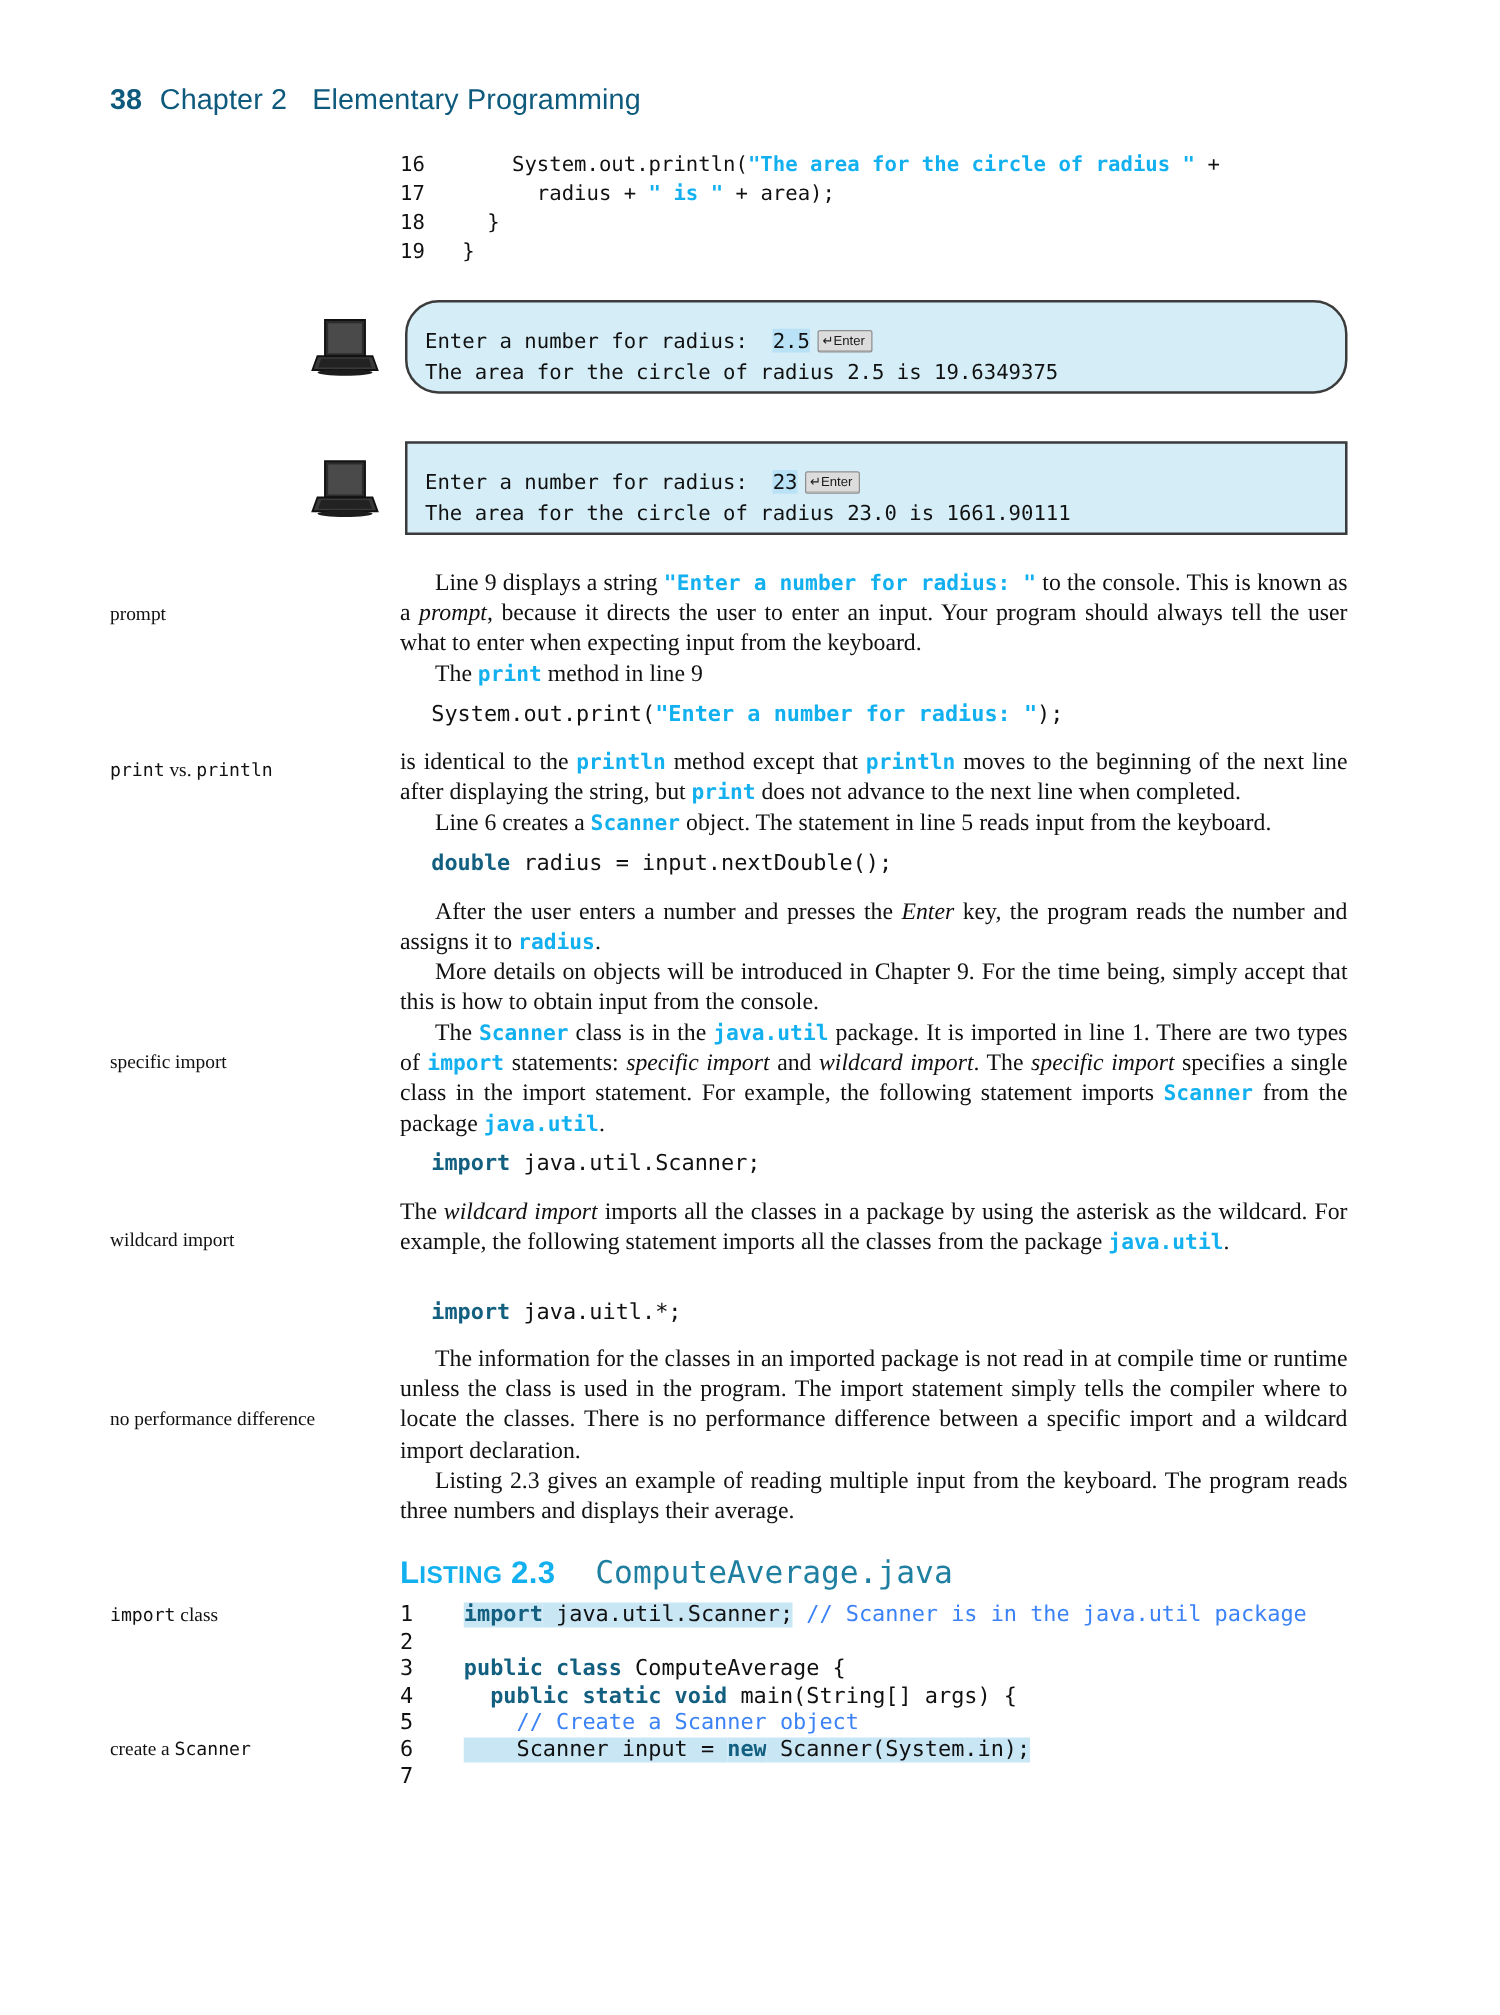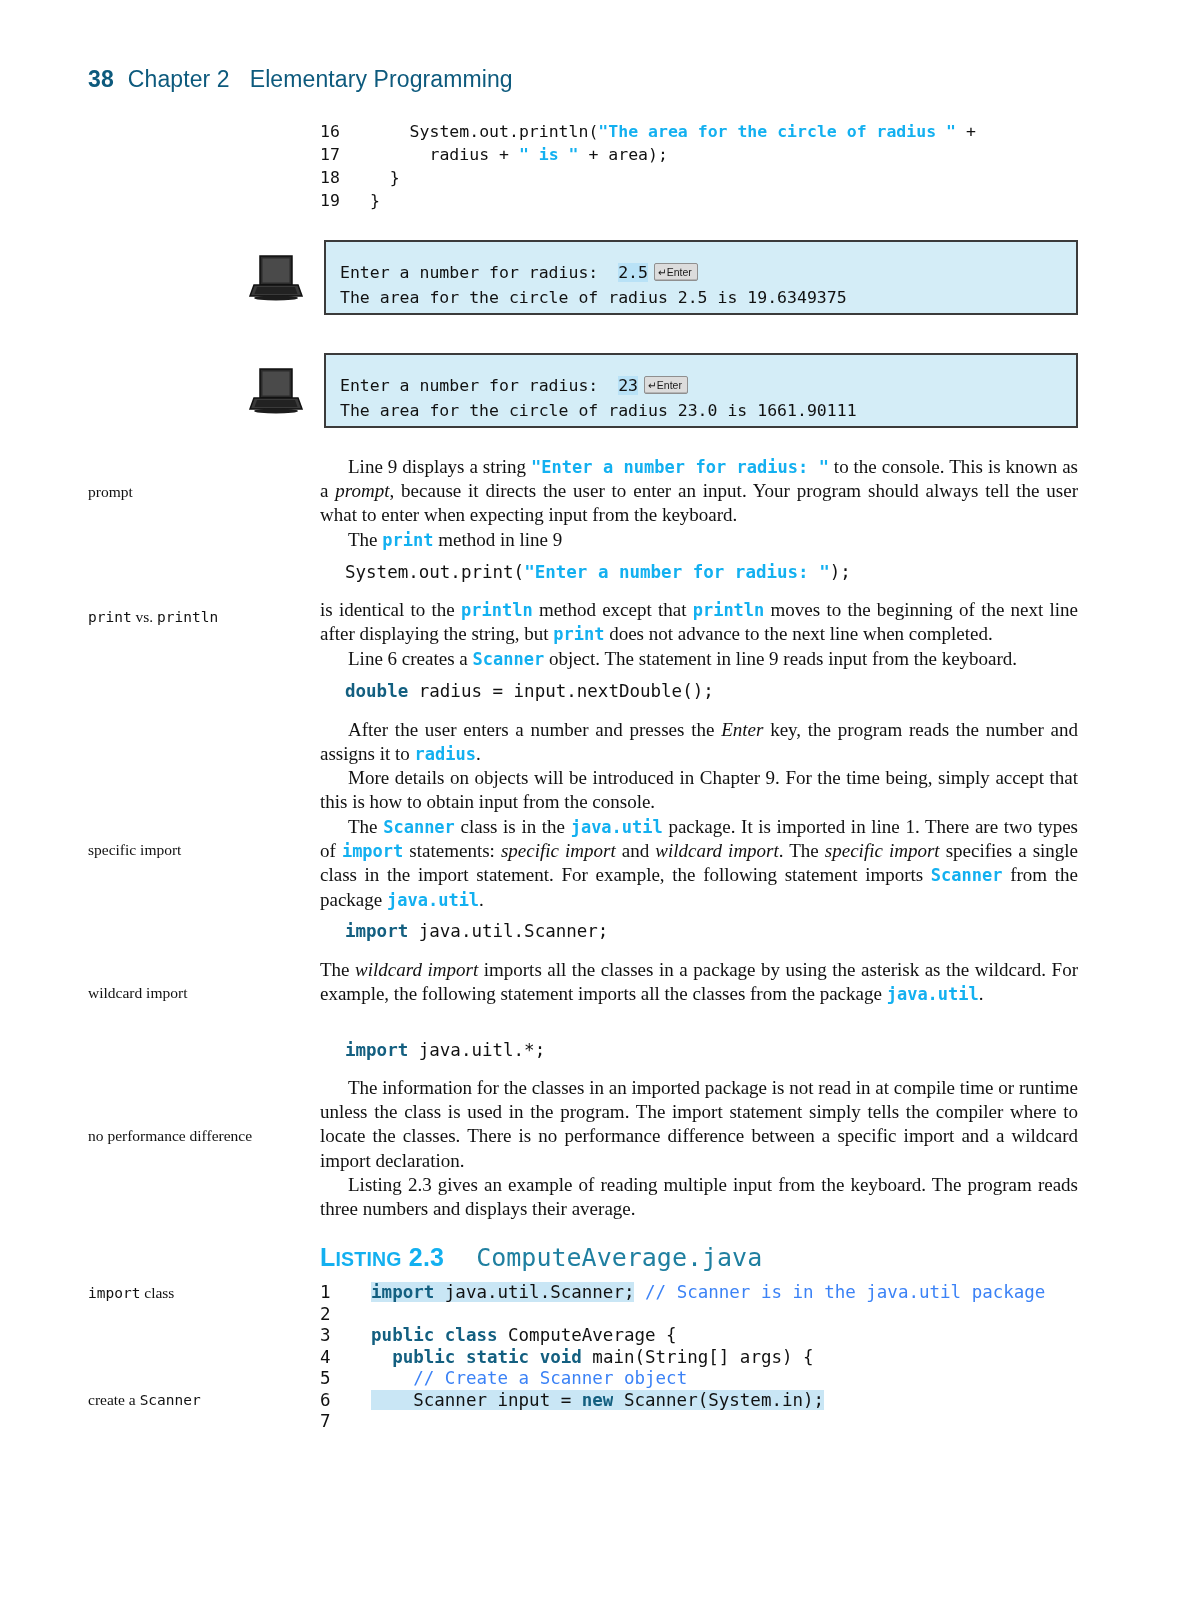--- a/index.html
+++ b/index.html
@@ -159,21 +159,21 @@
 
   <div class="codeblock" id="top-code" style="left:320px; top:120px;"><div><span class="ln">16</span><span>  </span><span class="">    System.out.println(</span><span class="str">"The area for the circle of radius "</span><span class=""> +</span></div><div><span class="ln">17</span><span>  </span><span class="">      radius + </span><span class="str">" is "</span><span class=""> + area);</span></div><div><span class="ln">18</span><span>  </span><span class="">  }</span></div><div><span class="ln">19</span><span>  </span><span class="">}</span></div></div>
 
   <svg class="laptop" style="left:248px; top:252px;" viewBox="0 0 56 50">
     <path d="M12 4 L44 4 L44 33 L12 33 Z" fill="#2b2b2b" stroke="#111" stroke-width="1.5"></path>
     <path d="M14.5 6.5 L41.5 6.5 L41.5 30.5 L14.5 30.5 Z" fill="#4a4a4a"></path>
     <path d="M6 33 L50 33 L54 44 L2 44 Z" fill="#3a3a3a" stroke="#111" stroke-width="1.5"></path>
     <path d="M9 35 L47 35 L49.5 42 L6.5 42 Z" fill="#222"></path>
     <ellipse cx="28" cy="46" rx="22" ry="2.5" fill="#1c1c1c"></ellipse>
   </svg>
-  <div class="console" id="console-0" style="left: 324px; top: 240px; width: 754px; height: 75px; background: rgb(212, 237, 247); border-color: rgb(59, 59, 59);">
+  <div class="console" id="console-0" style="left: 324px; top: 240px; width: 754px; height: 75px; background: rgb(212, 237, 247); border-color: rgb(59, 59, 59); border-radius: 27px;">
     <div class="ctext"><div><span>Enter a number for radius:  </span><span class="inval">2.5</span><span class="enterkey">↵Enter</span></div><div>The area for the circle of radius 2.5 is 19.6349375</div></div>
   </div>
 
   <svg class="laptop" style="left:248px; top:365px;" viewBox="0 0 56 50">
     <path d="M12 4 L44 4 L44 33 L12 33 Z" fill="#2b2b2b" stroke="#111" stroke-width="1.5"></path>
     <path d="M14.5 6.5 L41.5 6.5 L41.5 30.5 L14.5 30.5 Z" fill="#4a4a4a"></path>
     <path d="M6 33 L50 33 L54 44 L2 44 Z" fill="#3a3a3a" stroke="#111" stroke-width="1.5"></path>
     <path d="M9 35 L47 35 L49.5 42 L6.5 42 Z" fill="#222"></path>
     <ellipse cx="28" cy="46" rx="22" ry="2.5" fill="#1c1c1c"></ellipse>
   </svg>
@@ -211,21 +211,21 @@
     <span>The </span><span class="code">print</span><span> method in line 9</span>
   </div>
 
   <div class="stmt" style="top:562px;"><span>System.out.print(</span><span class="str">"Enter a number for radius: "</span><span>);</span></div>
 
   <div class="para" style="top:598px;">
     <span>is identical to the </span><span class="code">println</span><span> method except that </span><span class="code">println</span><span> moves to the beginning of the next line after displaying the string, but </span><span class="code">print</span><span> does not advance to the next line when completed.</span>
   </div>
 
   <div class="para nojust indent" style="top:647px;">
-    <span>Line 6 creates a </span><span class="code">Scanner</span><span> object. The statement in line 9 reads input from the keyboard.</span>
+    <span>Line 6 creates a </span><span class="code">Scanner</span><span> object. The statement in line 5 reads input from the keyboard.</span>
   </div>
 
   <div class="stmt" style="top:681px;"><span class="kwd">double</span><span> radius = input.nextDouble();</span></div>
 
   <div class="para indent" style="top:718px;">
     <span>After the user enters a number and presses the </span><em>Enter</em><span> key, the program reads the number and assigns it to </span><span class="code">radius</span><span>.</span>
   </div>
 
   <div class="para indent" style="top:766px;">
     <span>More details on objects will be introduced in Chapter 9. For the time being, simply accept that this is how to obtain input from the console.</span>

